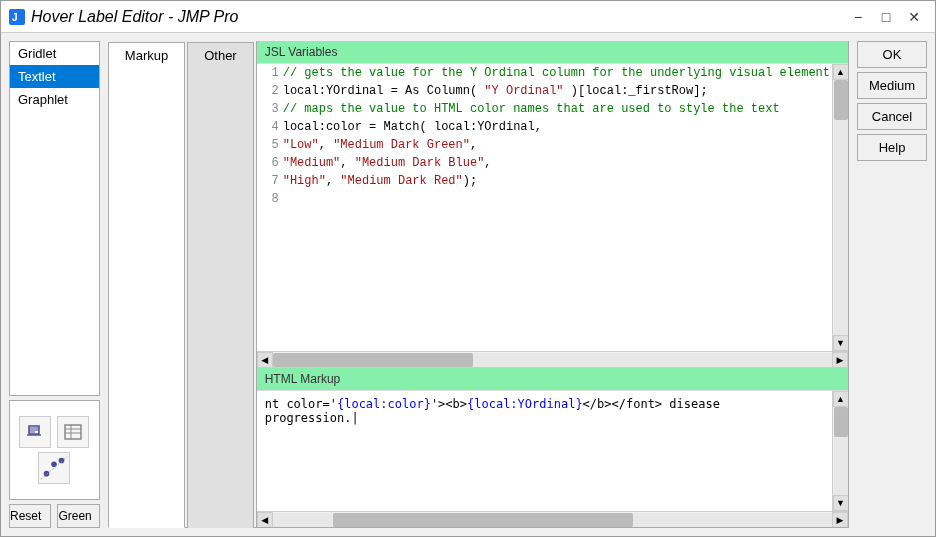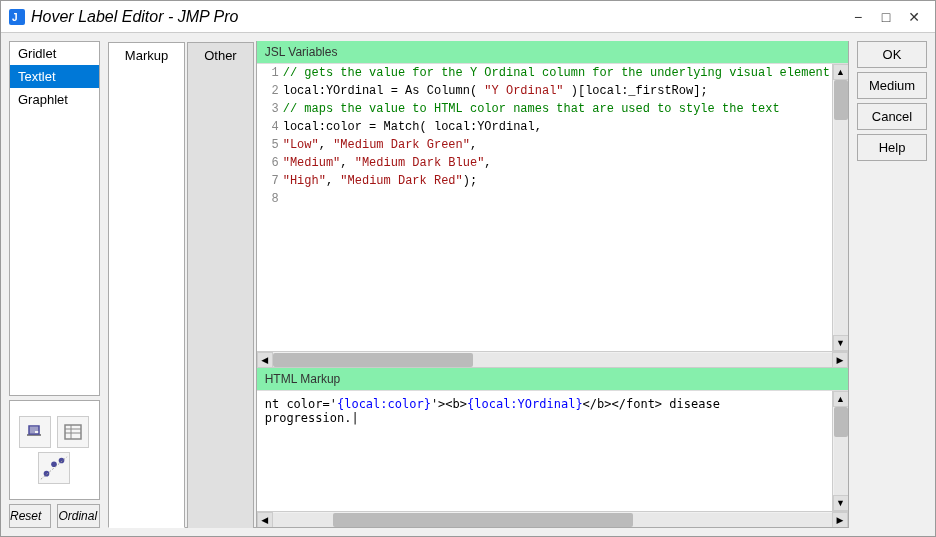--- a/index.html
+++ b/index.html
@@ -91,21 +91,20 @@
       display: flex;
       gap: 6px;
     }
     .left-buttons button {
       flex: 1;
       padding: 4px 0;
       font-size: 12px;
       background: #f0f0f0;
       border: 1px solid #aaa;
       cursor: pointer;
-      font-style: italic;
     }
     .icon-area {
       border: 1px solid #aaa;
       background: #fff;
       height: 100px;
       display: flex;
       flex-direction: column;
       align-items: center;
       justify-content: center;
       gap: 4px;
@@ -334,21 +333,21 @@
               <circle cx="8" cy="20" r="3" fill="#4a4a9a"></circle>
               <circle cx="16" cy="10" r="3" fill="#4a4a9a"></circle>
               <circle cx="24" cy="6" r="3" fill="#4a4a9a"></circle>
               <line x1="2" y1="26" x2="30" y2="2" stroke="#999" stroke-width="1" stroke-dasharray="2,2"></line>
             </svg>
           </div>
         </div>
       </div>
       <div class="left-buttons">
         <button class="left-buttons" style="flex:1;padding:4px 0;font-size:12px;background:#f0f0f0;border:1px solid #aaa;cursor:pointer;">Reset</button>
-        <button class="left-buttons" style="flex:1;padding:4px 0;font-size:12px;background:#f0f0f0;border:1px solid #aaa;cursor:pointer;">Ordinal</button>
+        <button class="left-buttons" style="flex:1;padding:4px 0;font-size:12px;background:#f0f0f0;border:1px solid #aaa;cursor:pointer;">Green</button>
       </div>
     </div>
 
     <div class="right-panel">
 
       <div class="tabs">
         <div class="tab active">Markup</div>
         <div class="tab">Other</div>
       </div>
 

